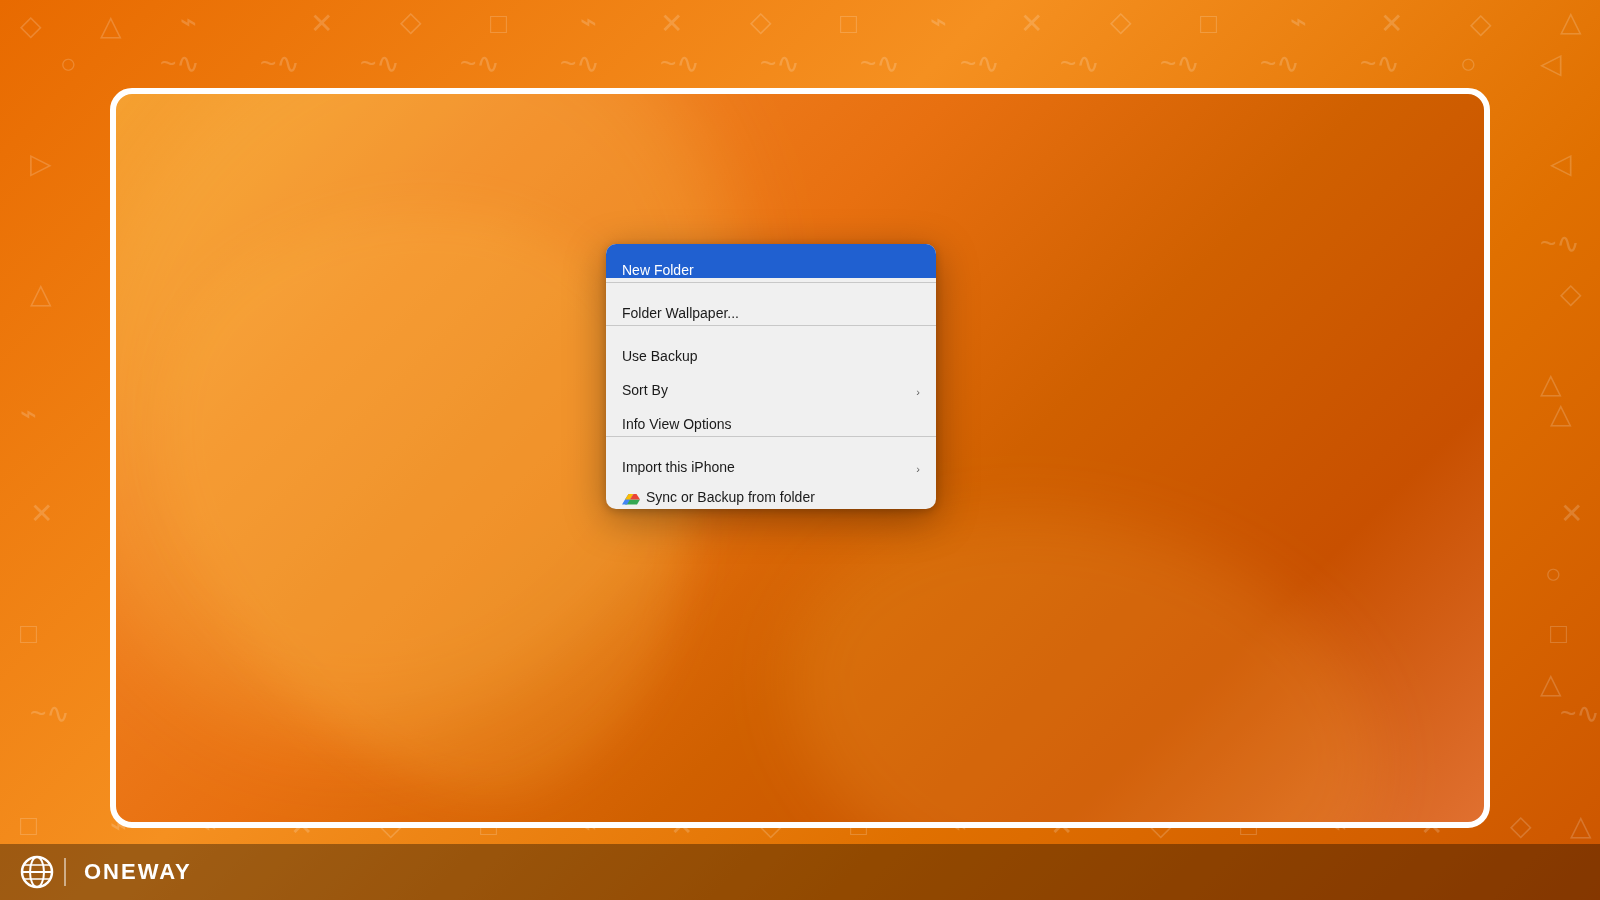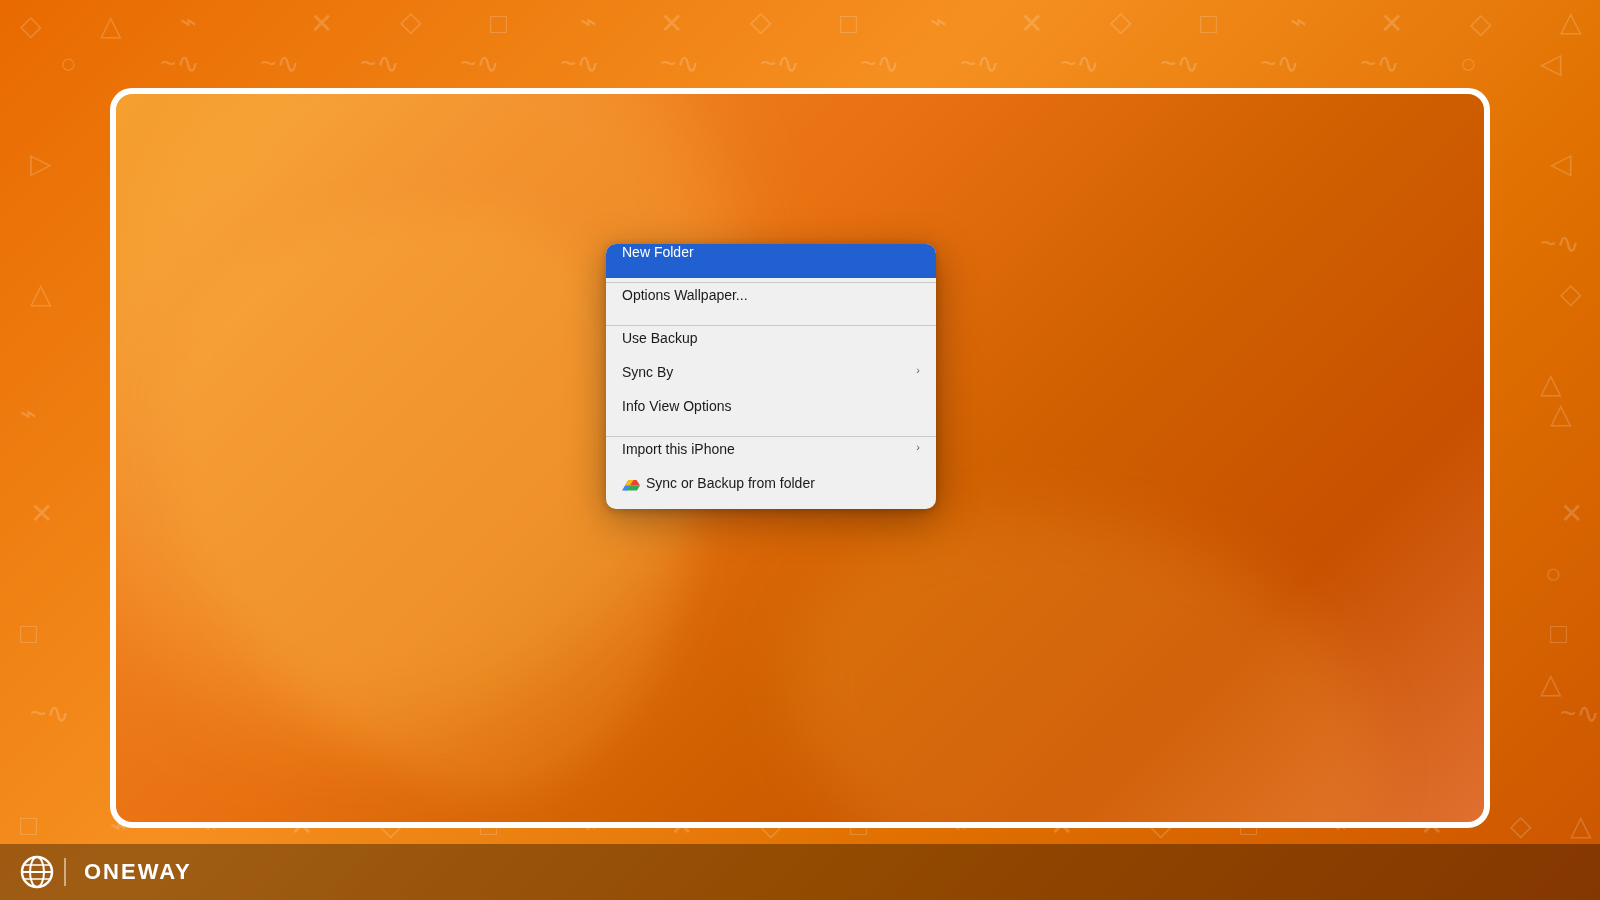--- a/index.html
+++ b/index.html
@@ -134,21 +134,21 @@
       width: 330px;
       background: #F0F0F0;
       border-radius: 10px;
       box-shadow: 0 10px 40px rgba(0,0,0,0.35), 0 2px 8px rgba(0,0,0,0.2);
       overflow: hidden;
       z-index: 100;
     }
 
     .menu-item {
       display: flex;
-      align-items: flex-start;
+      align-items: flex-end;
       justify-content: space-between;
       padding: 0 16px;
       height: 34px;
       font-size: 14px;
       color: #1a1a1a;
       cursor: pointer;
       user-select: none;
       position: relative;
     }
 
@@ -264,31 +264,31 @@
     <div class="context-menu">
 
       <div class="menu-item highlighted">
         <span class="menu-item-text">New Folder</span>
       </div>
 
       <div class="menu-separator"></div>
 
 
       <div class="menu-item">
-        <span class="menu-item-text">Options Wallpaper...</span>
+        <span class="menu-item-text">Folder Wallpaper...</span>
       </div>
 
       <div class="menu-separator"></div>
 
       <div class="menu-item">
         <span class="menu-item-text">Use Backup</span>
       </div>
 
       <div class="menu-item">
-        <span class="menu-item-text">Sync By</span>
+        <span class="menu-item-text">Sort By</span>
         <span class="menu-item-chevron">›</span>
       </div>
 
       <div class="menu-item">
         <span class="menu-item-text">Info View Options</span>
       </div>
 
       <div class="menu-separator"></div>
 
       <div class="menu-item">

